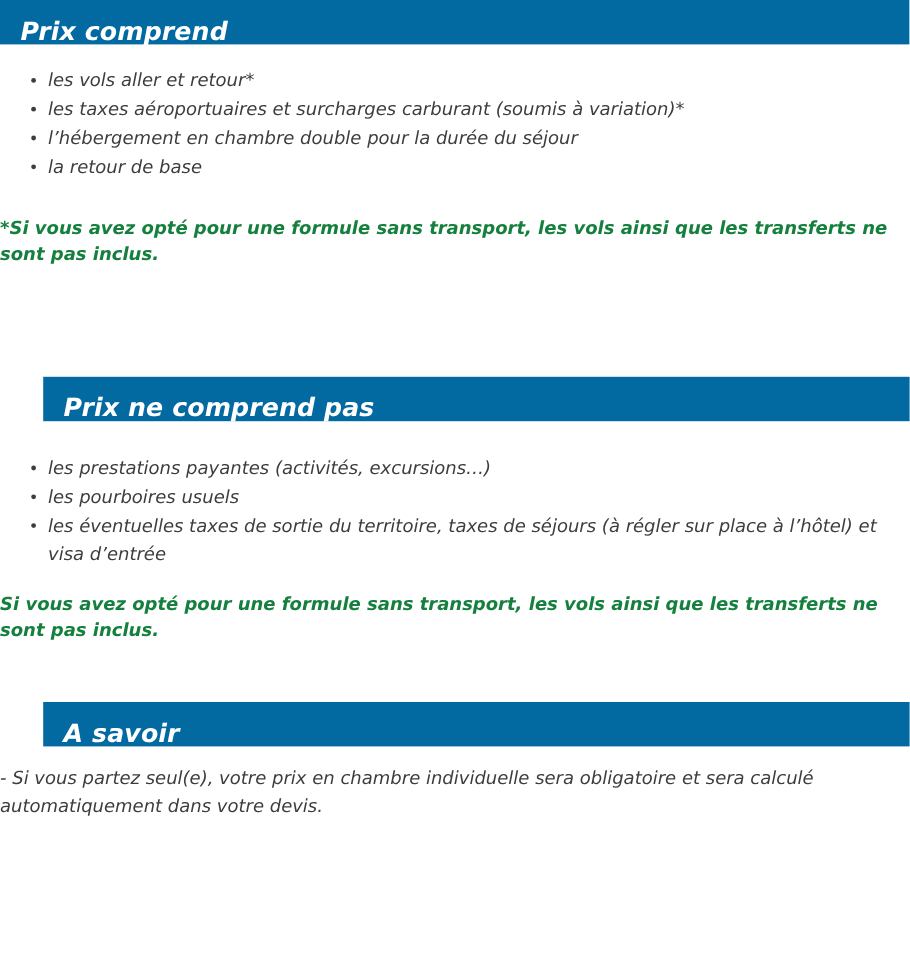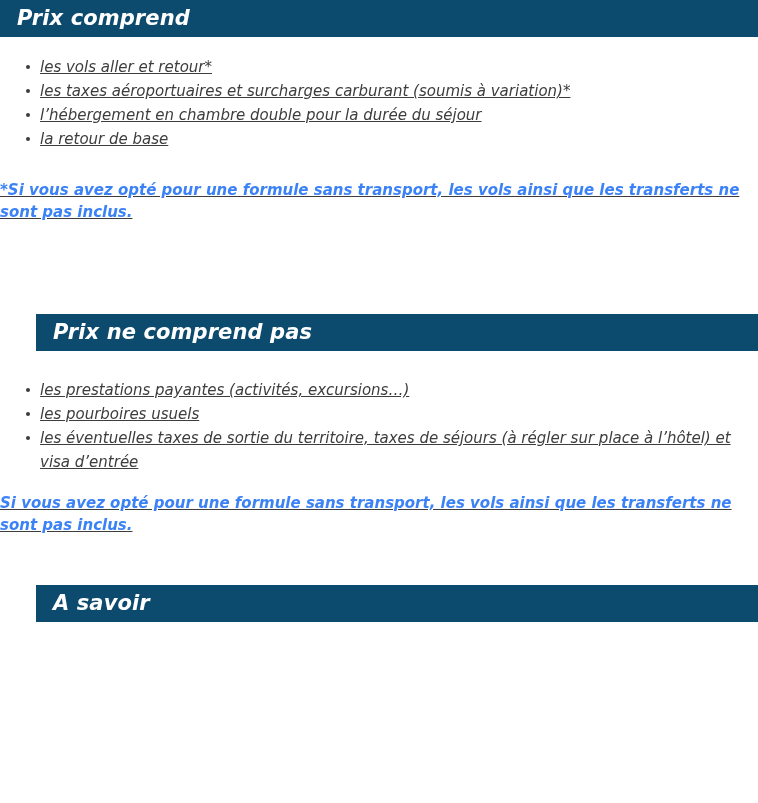--- a/index.html
+++ b/index.html
@@ -16,45 +16,44 @@
     color: #3d3d3d;
   }
 
   .page {
     width: 758px;
     position: relative;
   }
 
   
   .section-bar {
-    background: #0c4a6e;
+    background: #0369a1;
     height: 37px;
     display: flex;
-    align-items: center;
+    align-items: flex-end;
     box-sizing: border-box;
     padding-left: 17px;
   }
   .section-bar.narrow {
     width: 756px;
     margin-left: 36px;
   }
   .section-title {
     color: #ffffff;
     font-size: 21px;
     font-style: italic;
     font-weight: bold;
     letter-spacing: 0.1px;
     line-height: 1;
     white-space: nowrap;
   }
 
   
   .section-body {
     padding: 0;
-    text-decoration: underline;
   }
 
   ul.bullets {
     list-style: none;
     margin: 0;
     padding: 0;
   }
   ul.bullets li {
     position: relative;
     font-size: 15px;
@@ -73,21 +72,21 @@
     height: 4px;
     border-radius: 50%;
     background: #3d3d3d;
   }
 
   .note {
     font-size: 15px;
     font-style: italic;
     font-weight: bold;
     line-height: 22px;
-    color: #3b82f6;
+    color: #15803d;
     margin: 0;
     padding: 0 4px 0 0;
   }
 
   .para {
     font-size: 15px;
     font-style: italic;
     line-height: 24px;
     color: #3d3d3d;
     margin: 0;
@@ -142,16 +141,17 @@
   </div>
 
   <div class="gap-before-savoir"></div>
 
   <div class="section-bar narrow">
     <span class="section-title">A savoir</span>
   </div>
 
   <div class="section-body">
     <div class="savoir-top"></div>
+    <p class="para">- Si vous partez seul(e), votre prix en chambre individuelle sera obligatoire et sera calculé automatiquement dans votre devis.</p>
 
   </div>
 
 </div>
 
 </body></html>

